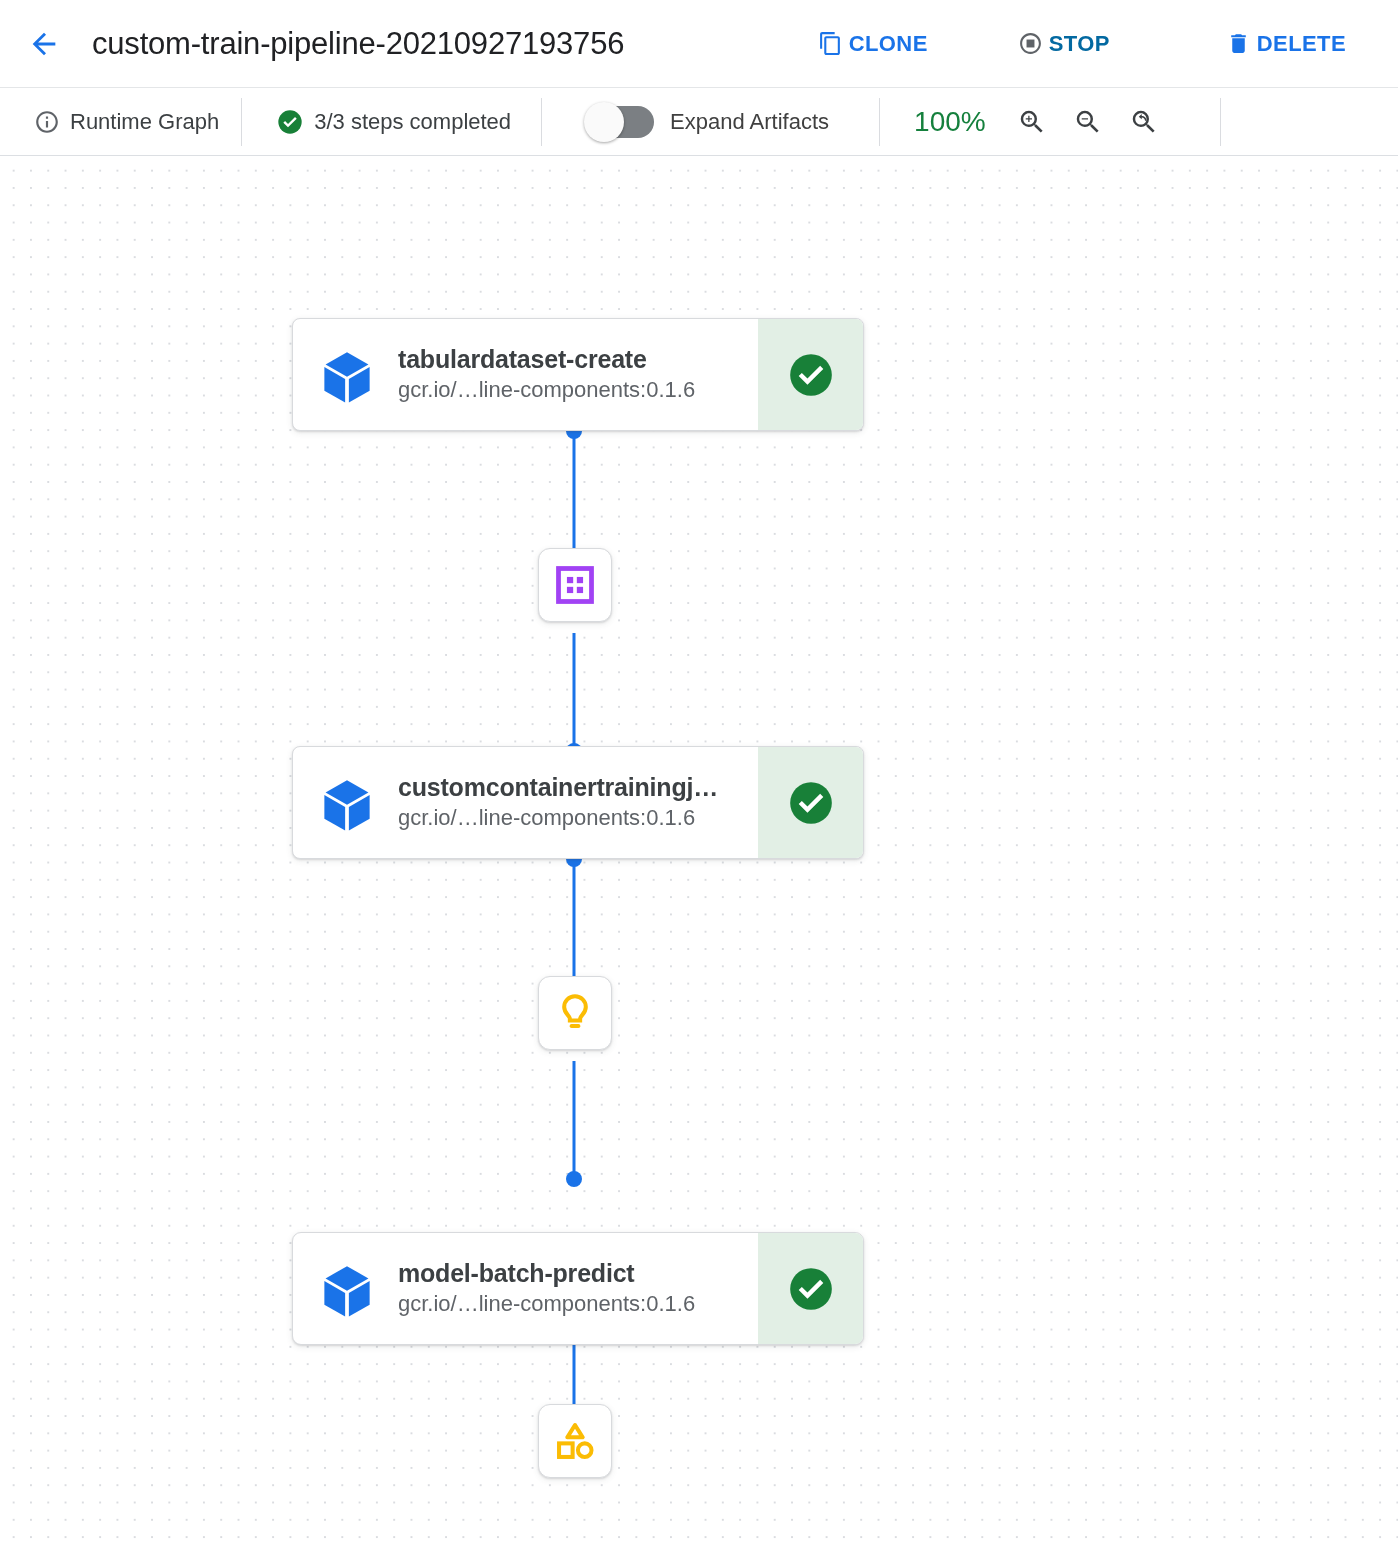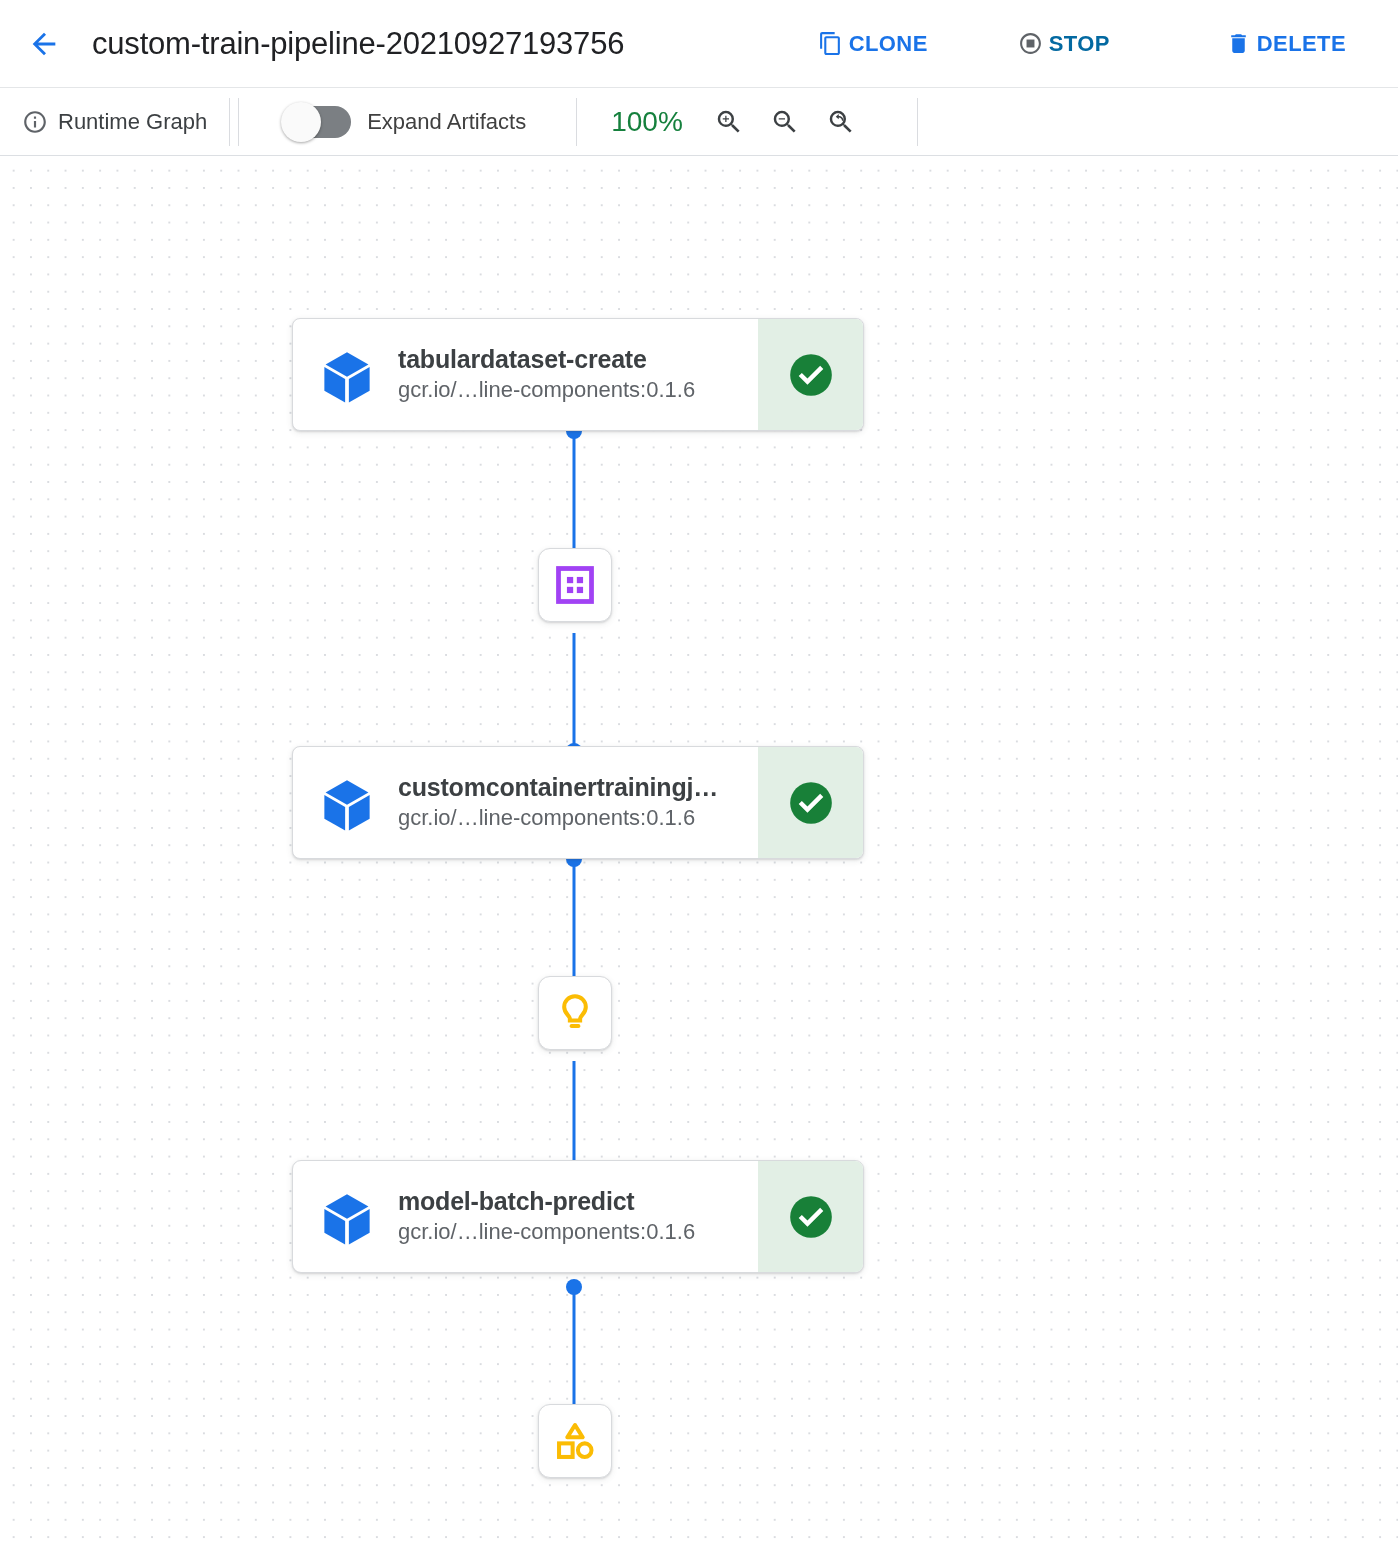--- a/index.html
+++ b/index.html
@@ -77,20 +77,21 @@
   }
   .sb-item {
     display: flex;
     align-items: center;
     height: 100%;
     padding: 0 22px;
     font-size: 22px;
     color: #3c4043;
     gap: 10px;
     white-space: nowrap;
+    margin-left: 12px;
   }
   .sb-divider {
     width: 1px;
     height: 48px;
     background: #dadce0;
     flex: 0 0 auto;
   }
   .toggle-wrap {
     display: flex;
     align-items: center;
@@ -276,20 +277,27 @@
 
   <div class="sb-item">
     <svg width="26" height="26" viewBox="0 0 24 24">
       <path fill="#5f6368" d="M12 2C6.48 2 2 6.48 2 12s4.48 10 10 10 10-4.48 10-10S17.52 2 12 2zm0 18c-4.41 0-8-3.59-8-8s3.59-8 8-8 8 3.59 8 8-3.59 8-8 8zm-1-13h2v2h-2zm0 4h2v6h-2z"></path>
     </svg>
     <span>Runtime Graph</span>
   </div>
 
   <div class="sb-divider"></div>
 
+  <div class="sb-item">
+    <svg width="28" height="28" viewBox="0 0 24 24">
+      <circle cx="12" cy="12" r="10" fill="#188038"></circle>
+      <path fill="#ffffff" d="M10.3 16.6l-4-4 1.45-1.45 2.55 2.54 6.0-6.0L17.75 9.2z"></path>
+    </svg>
+    <span>3/3 steps completed</span>
+  </div>
 
   <div class="sb-divider" style="margin-left:8px"></div>
 
   <div class="toggle-wrap" style="margin-left:22px">
     <span class="toggle">
       <span class="knob"></span>
     </span>
     <span class="toggle-label">Expand Artifacts</span>
   </div>
 
@@ -389,21 +397,21 @@
     </div>
   </div>
 
   <div class="artifact" style="top:820px;">
     <svg width="44" height="44" viewBox="0 0 24 24">
       <path fill="none" stroke="#fbbc04" stroke-width="2.2" d="M12 2.9c-3.3 0-5.9 2.6-5.9 5.8 0 2.1 1.1 3.5 2.1 4.6.6.7 1.0 1.2 1.0 1.9v.9h5.6v-.9c0-.7.4-1.2 1.0-1.9 1.0-1.1 2.1-2.5 2.1-4.6 0-3.2-2.6-5.8-5.9-5.8z"></path>
       <rect x="9.1" y="18.0" width="5.8" height="2.2" rx="1.0" fill="#fbbc04"></rect>
     </svg>
   </div>
 
-  <div class="node" style="top:1004px;border-radius:9px;">
+  <div class="node" style="top:1076px;border-radius:9px;">
     <div class="node-main">
       <span class="node-icon">
         <svg width="56" height="56" viewBox="0 0 24 24">
           <path fill="#1a73e8" d="M12 2.2 21.2 7.5 12 12.8 2.8 7.5 12 2.2z"></path>
           <path fill="#1a73e8" d="M2.3 8.6 11.2 13.7v10.1L2.3 18.7V8.6z"></path>
           <path fill="#1a73e8" d="M21.7 8.6 12.8 13.7v10.1l8.9-5.1V8.6z"></path>
         </svg>
       </span>
       <div class="node-text">
         <div class="node-title">model-batch-predict</div>

